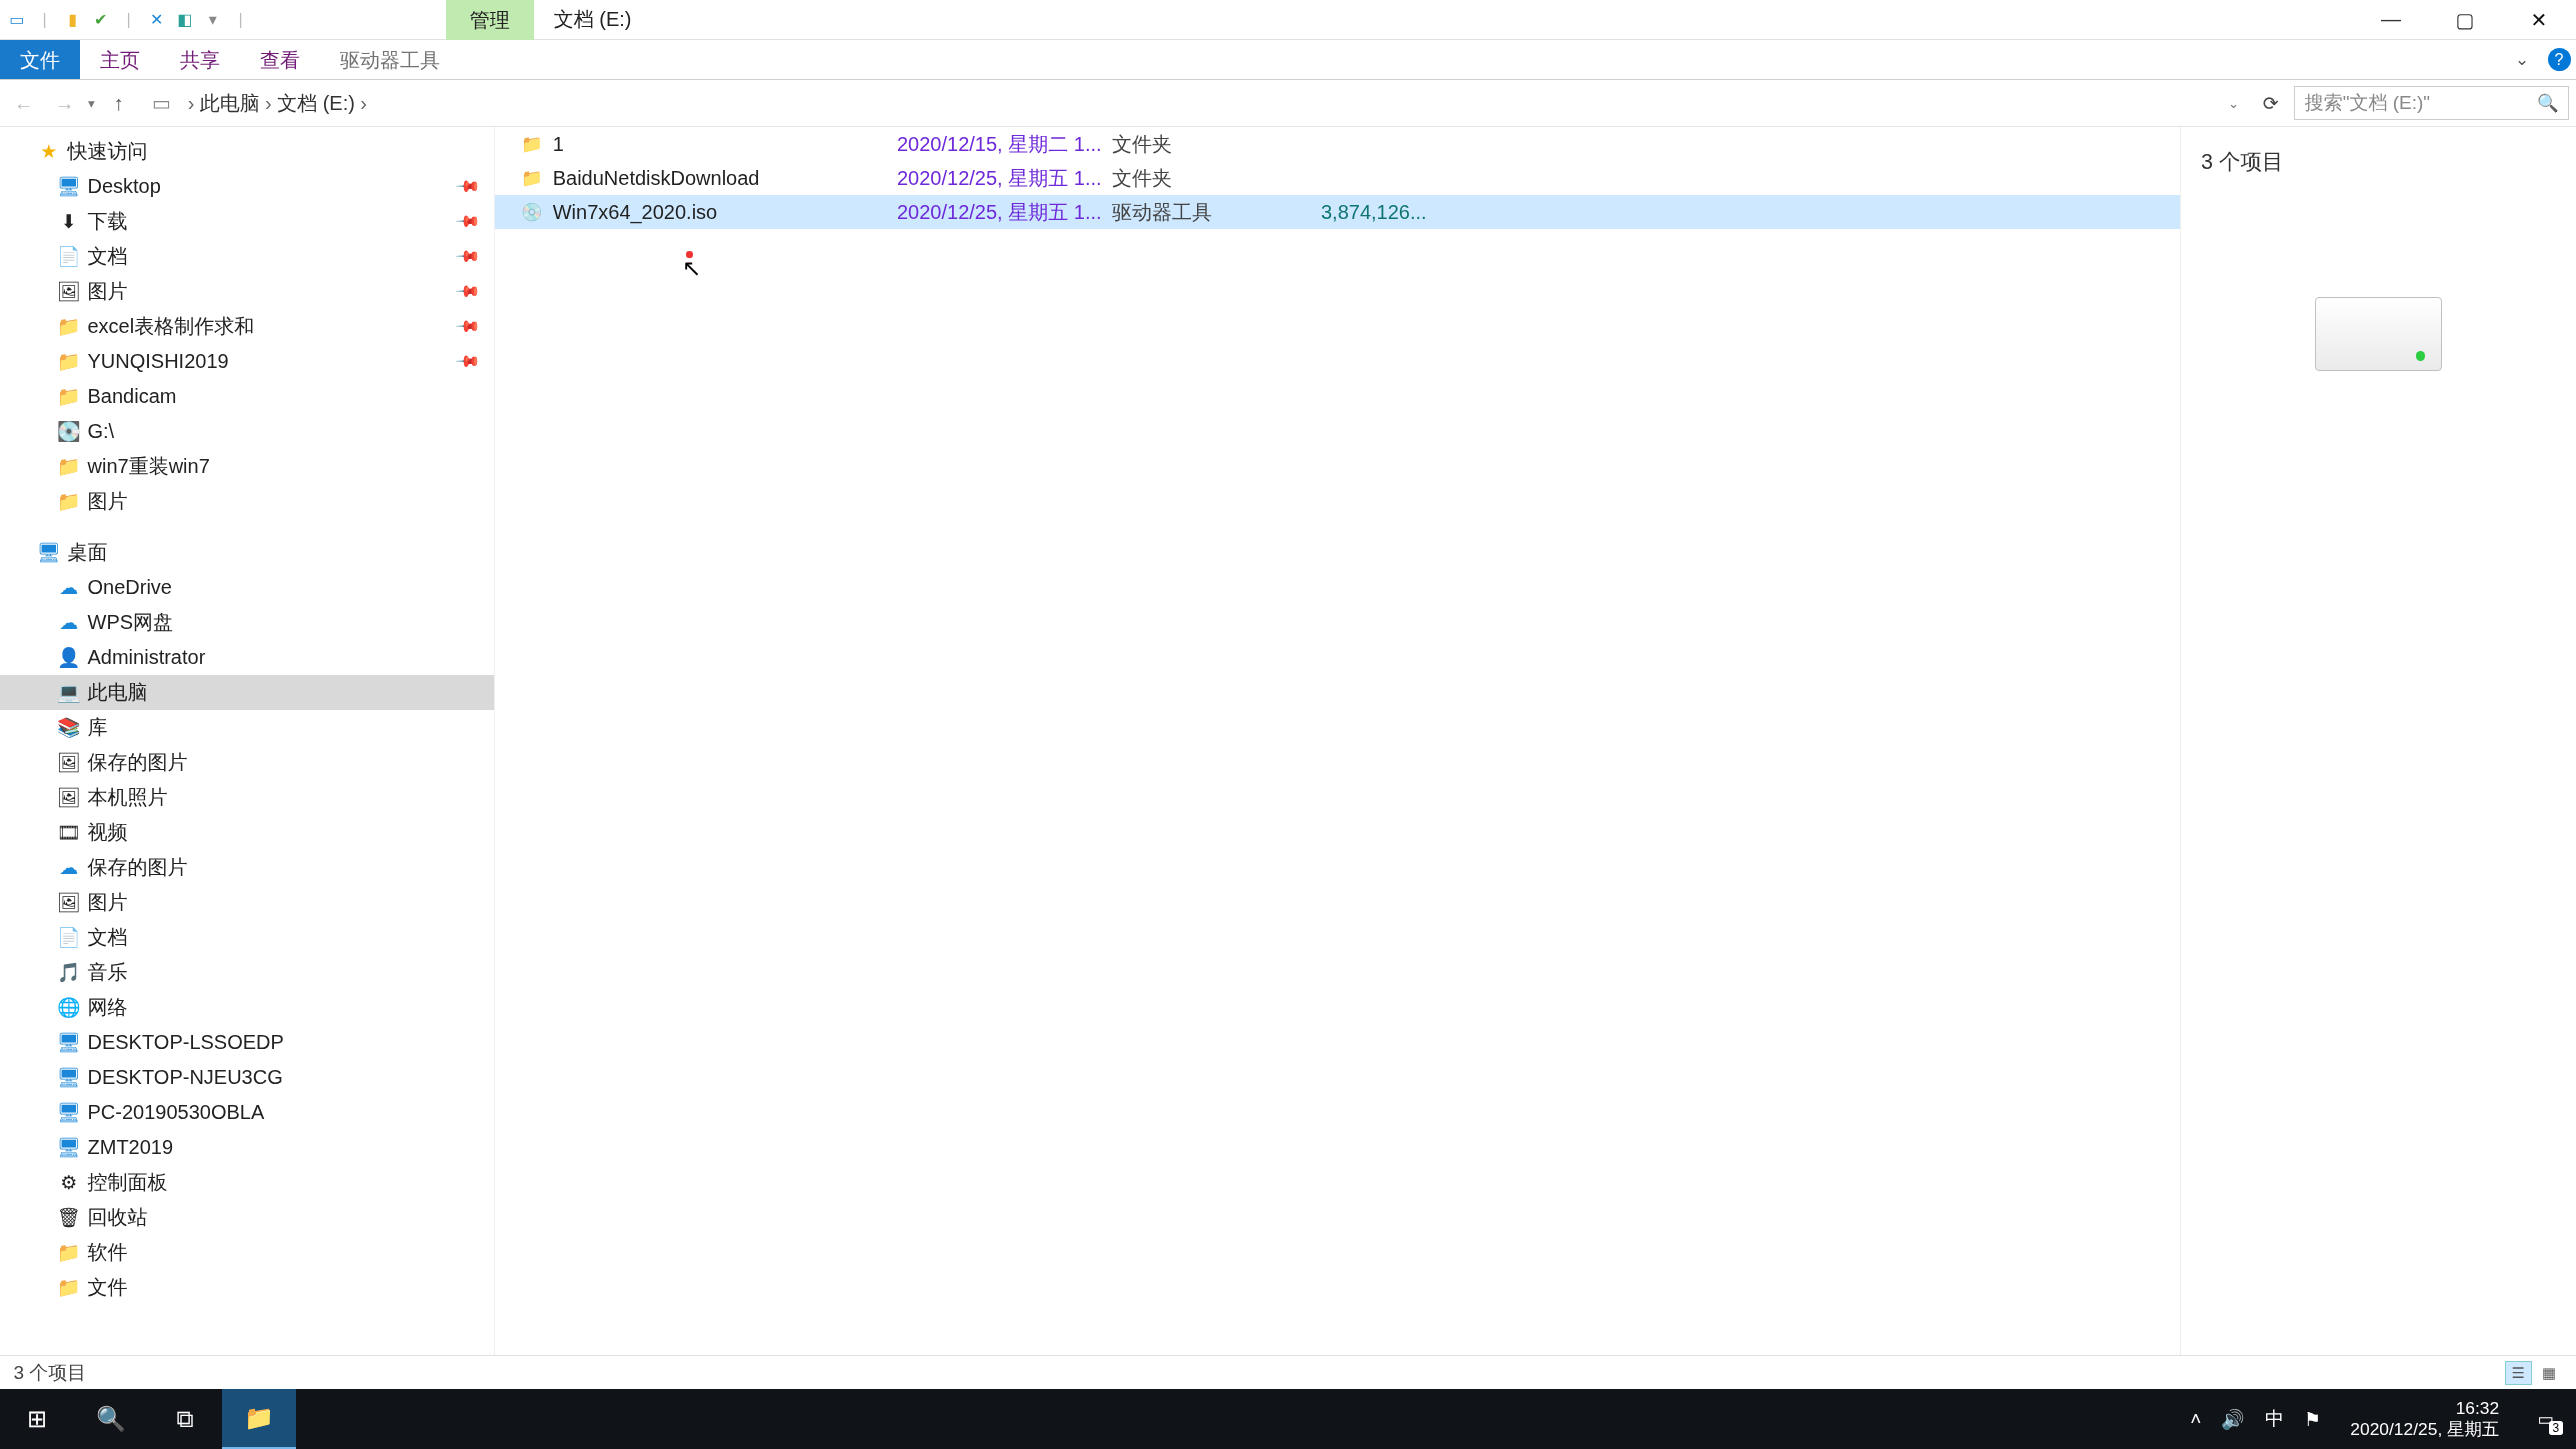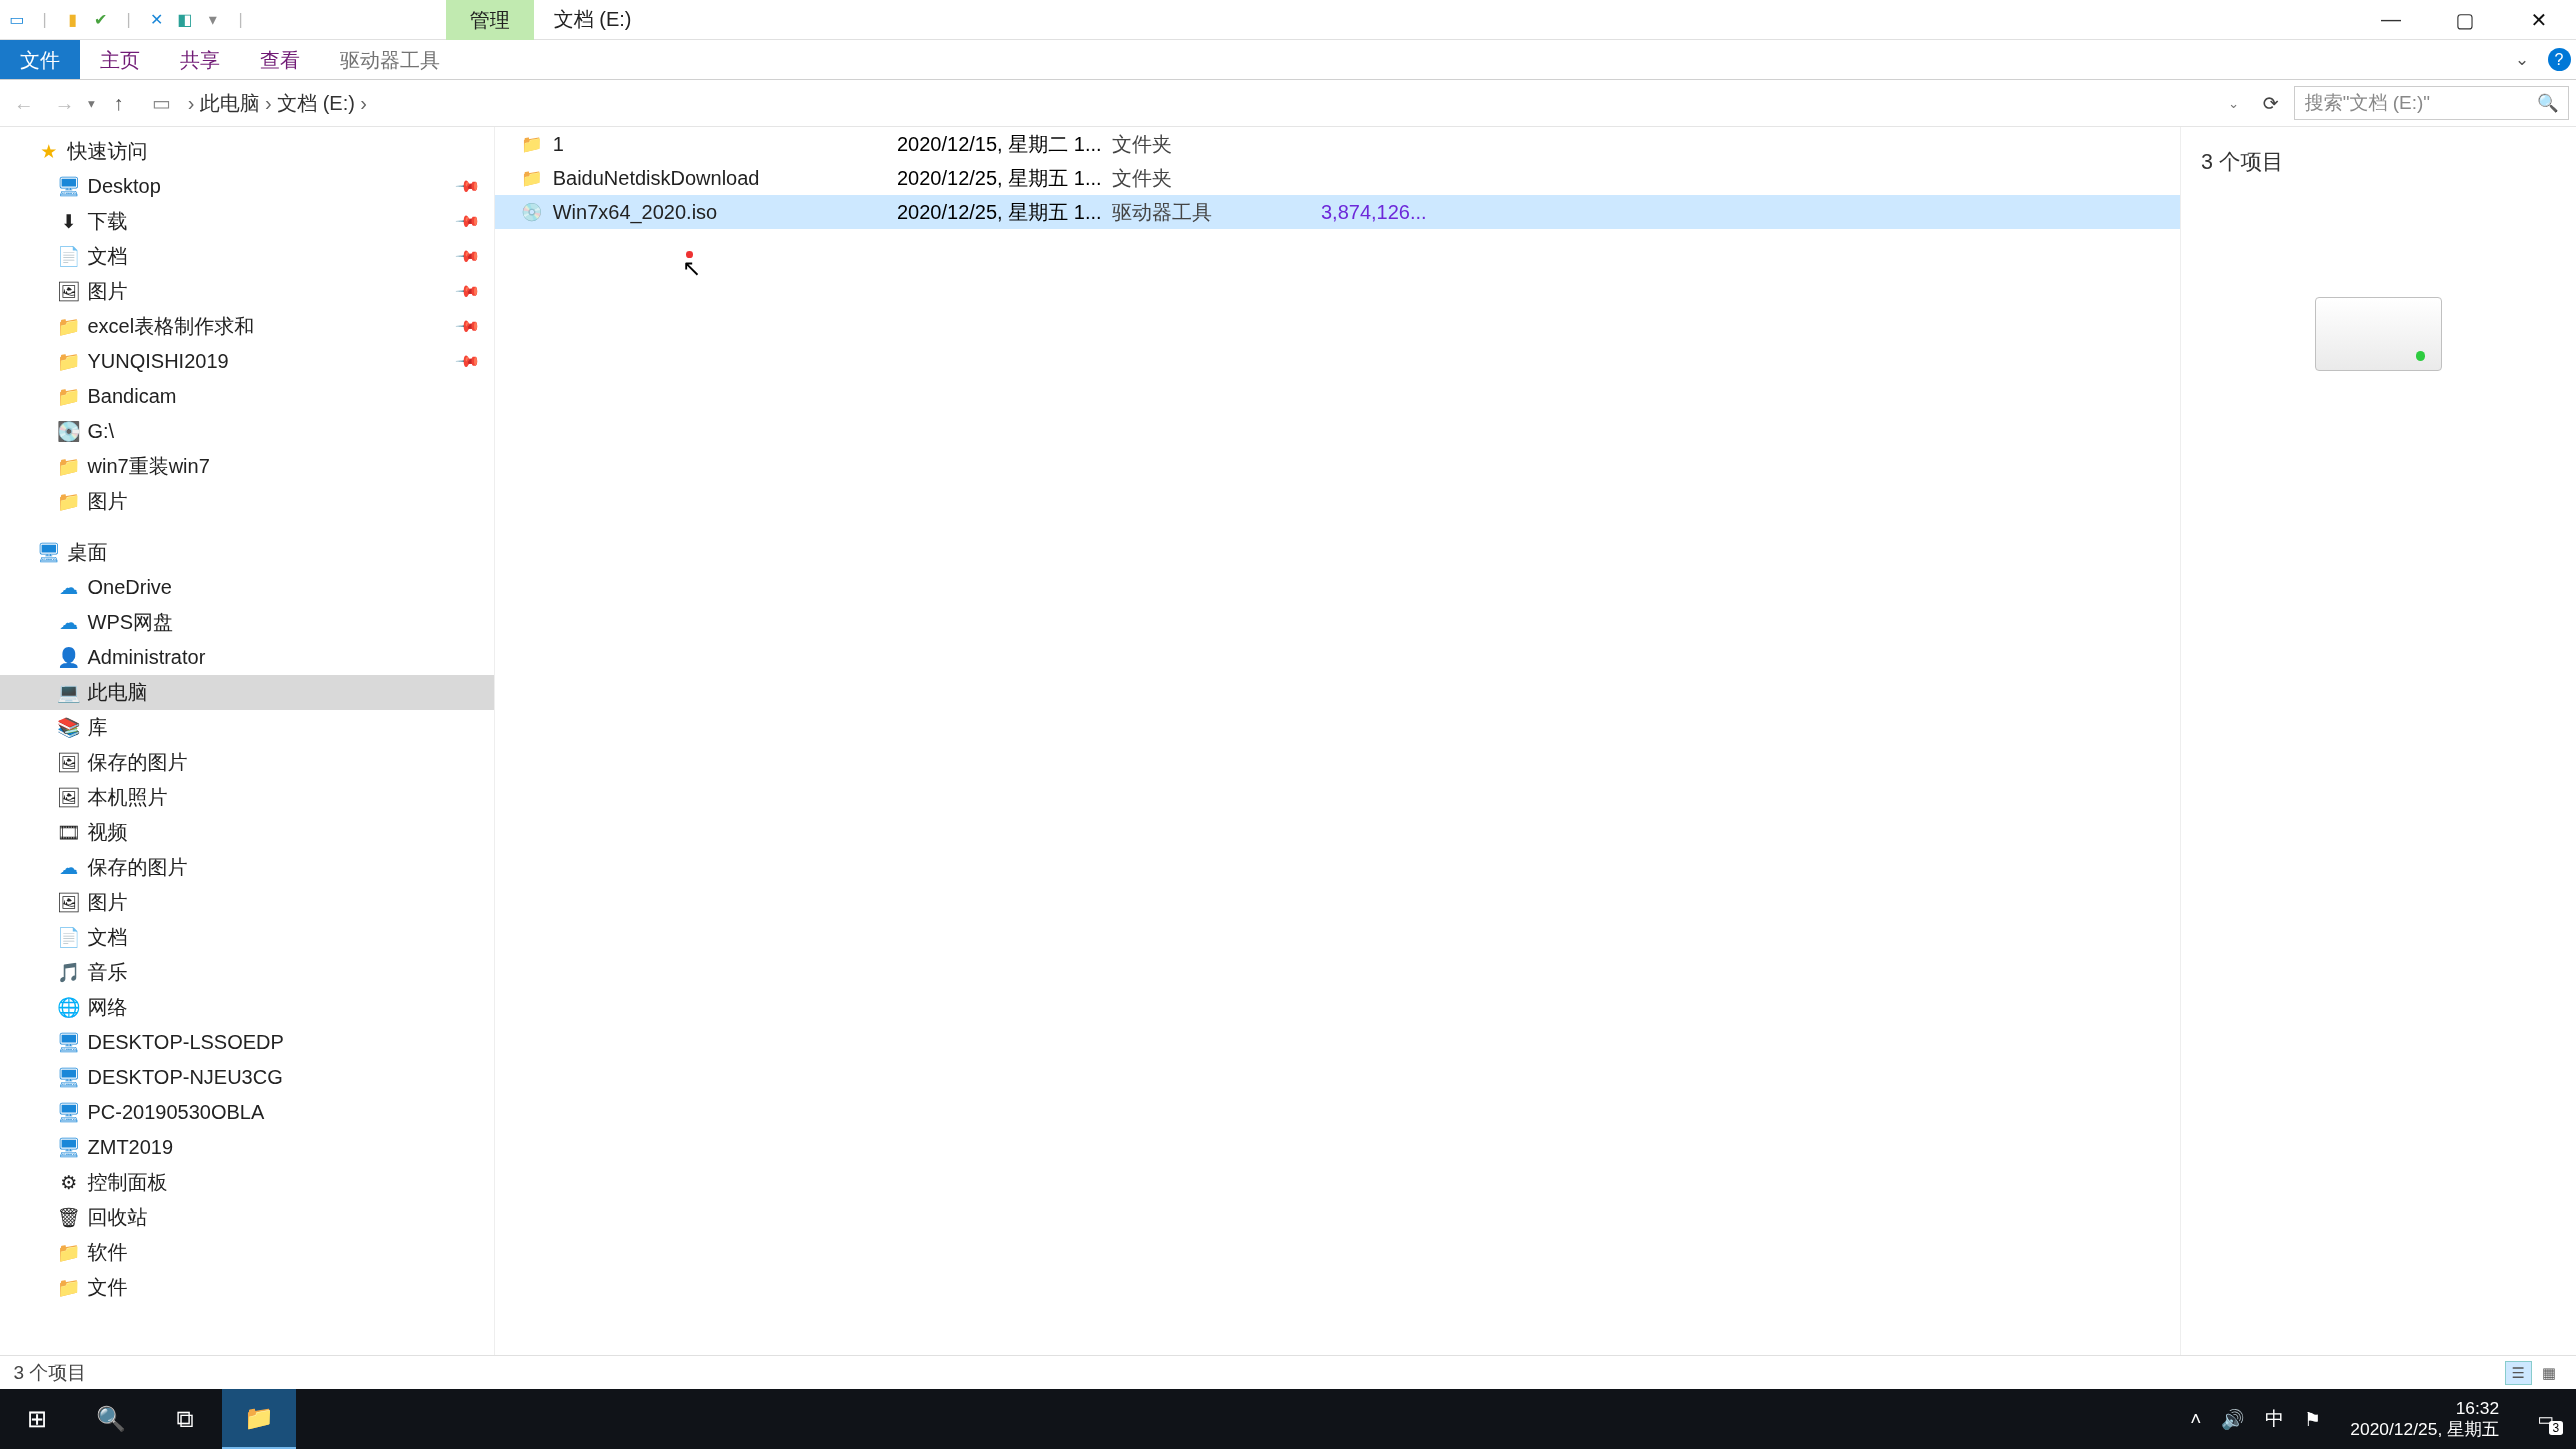--- a/index.html
+++ b/index.html
@@ -57,23 +57,23 @@
   .col-name { width: 402px; padding-left:27px; display:flex; align-items:center; gap:107px;}
   .col-sort { font-size:13.4px; color:#777; margin-left:auto; margin-right:20px;}
   .col-date { width: 215px; }
   .col-type { width: 174px; }
   .col-size { width: 154px; }
   .col-sep { width:0.7px; height:24px; background:#ddd; margin:0 2.7px;}
   .files { }
   .frow { height:34px; display:flex; align-items:center; font-size:20px; color:#222; }
   .frow.sel { background:#cde8ff; }
   .frow .fname { width:402px; padding-left:27px; display:flex; align-items:center; gap:10.7px;}
-  .frow .fdate { width:215px; color:#000000;}
+  .frow .fdate { width:215px; color:#6d28d9;}
   .frow .ftype { width:174px; color:#444;}
-  .frow .fsize { width:154px; text-align:right; padding-right:13.4px; color:#6d28d9;}
+  .frow .fsize { width:154px; text-align:right; padding-right:13.4px; color:#0f766e;}
   .ficon { width:20px; height:20px; display:flex; align-items:center; justify-content:center; font-size:17.4px;}
   .folder-col { color:#ffcf48; }
   .iso-col { color:#999; }
 
   
   .preview { width: 396px; border-left:0.7px solid #eee; padding:20px 20px 0 20px; font-size:21.5px; color:#333; display:flex; flex-direction:column; align-items:center; }
   .preview-count { align-self:flex-start; }
   .drive-illus { margin-top:121px; width:127px; height:74px; background:linear-gradient(#fff,#eaeaea); border:0.7px solid #c0c0c0; border-radius:4px; position:relative; }
   .drive-illus::after { content:""; position:absolute; right:16px; bottom:9.4px; width:9.4px; height:9.4px; background:#2ecc40; border-radius:50%; }
 

